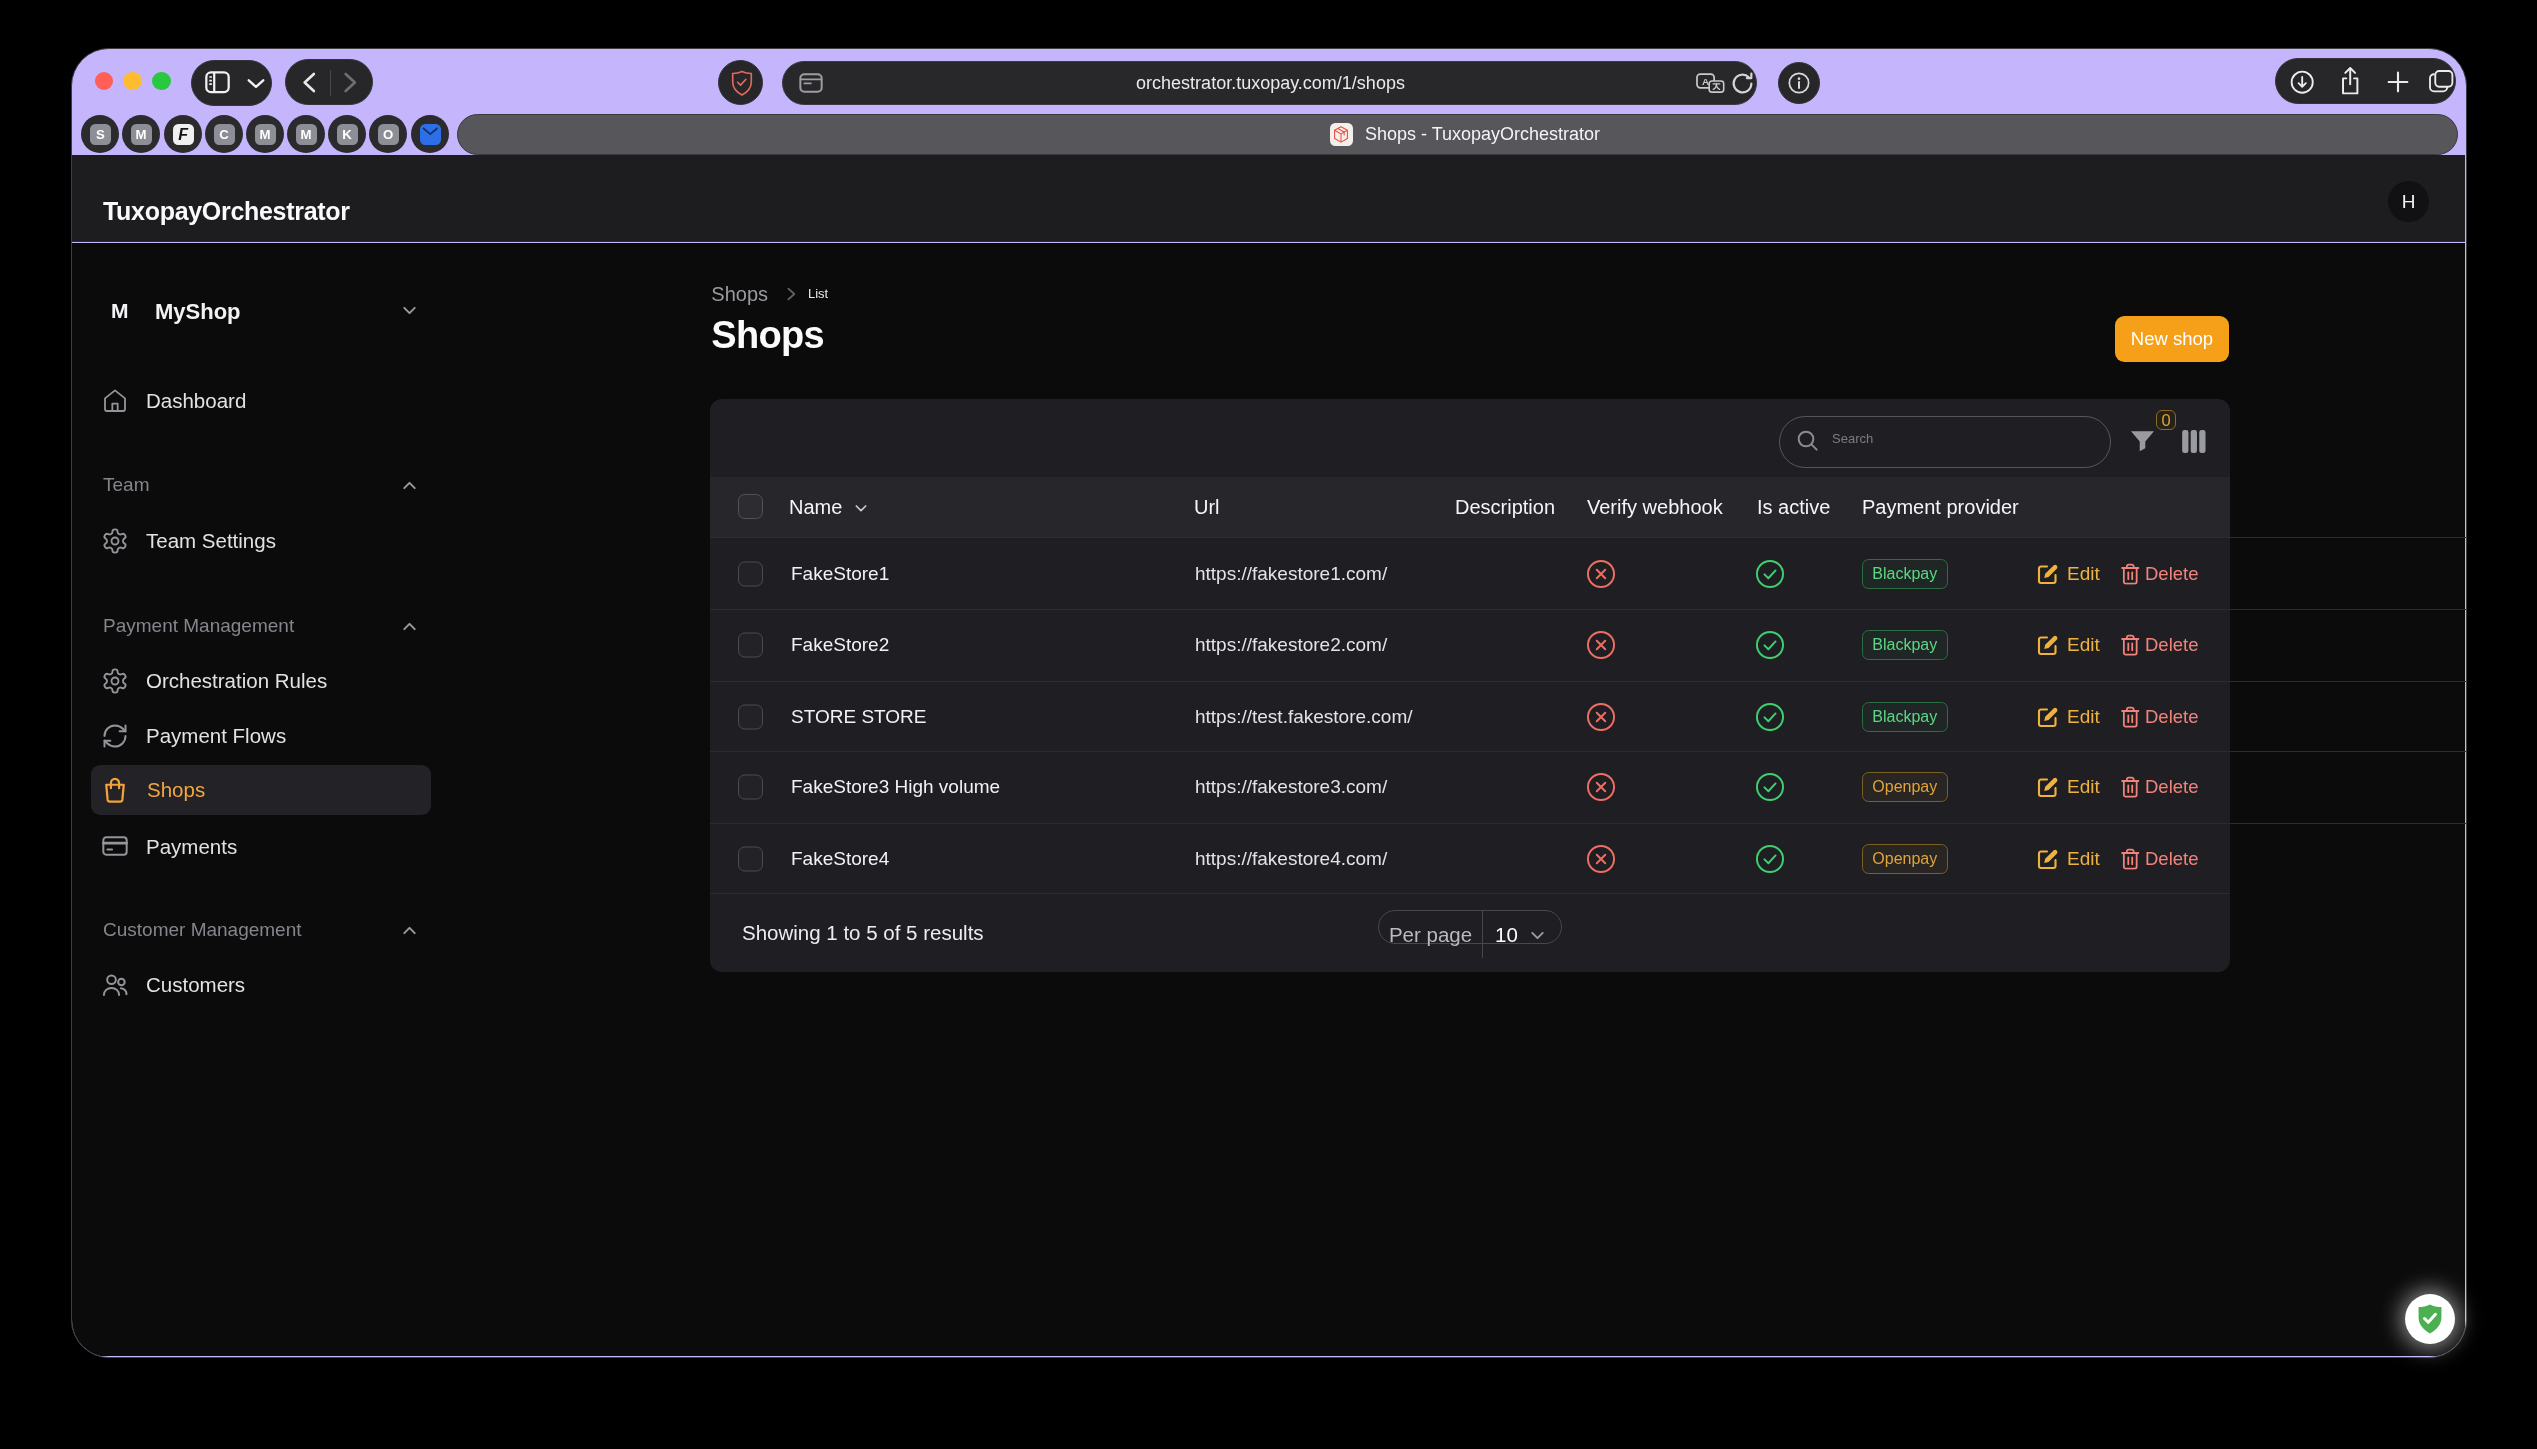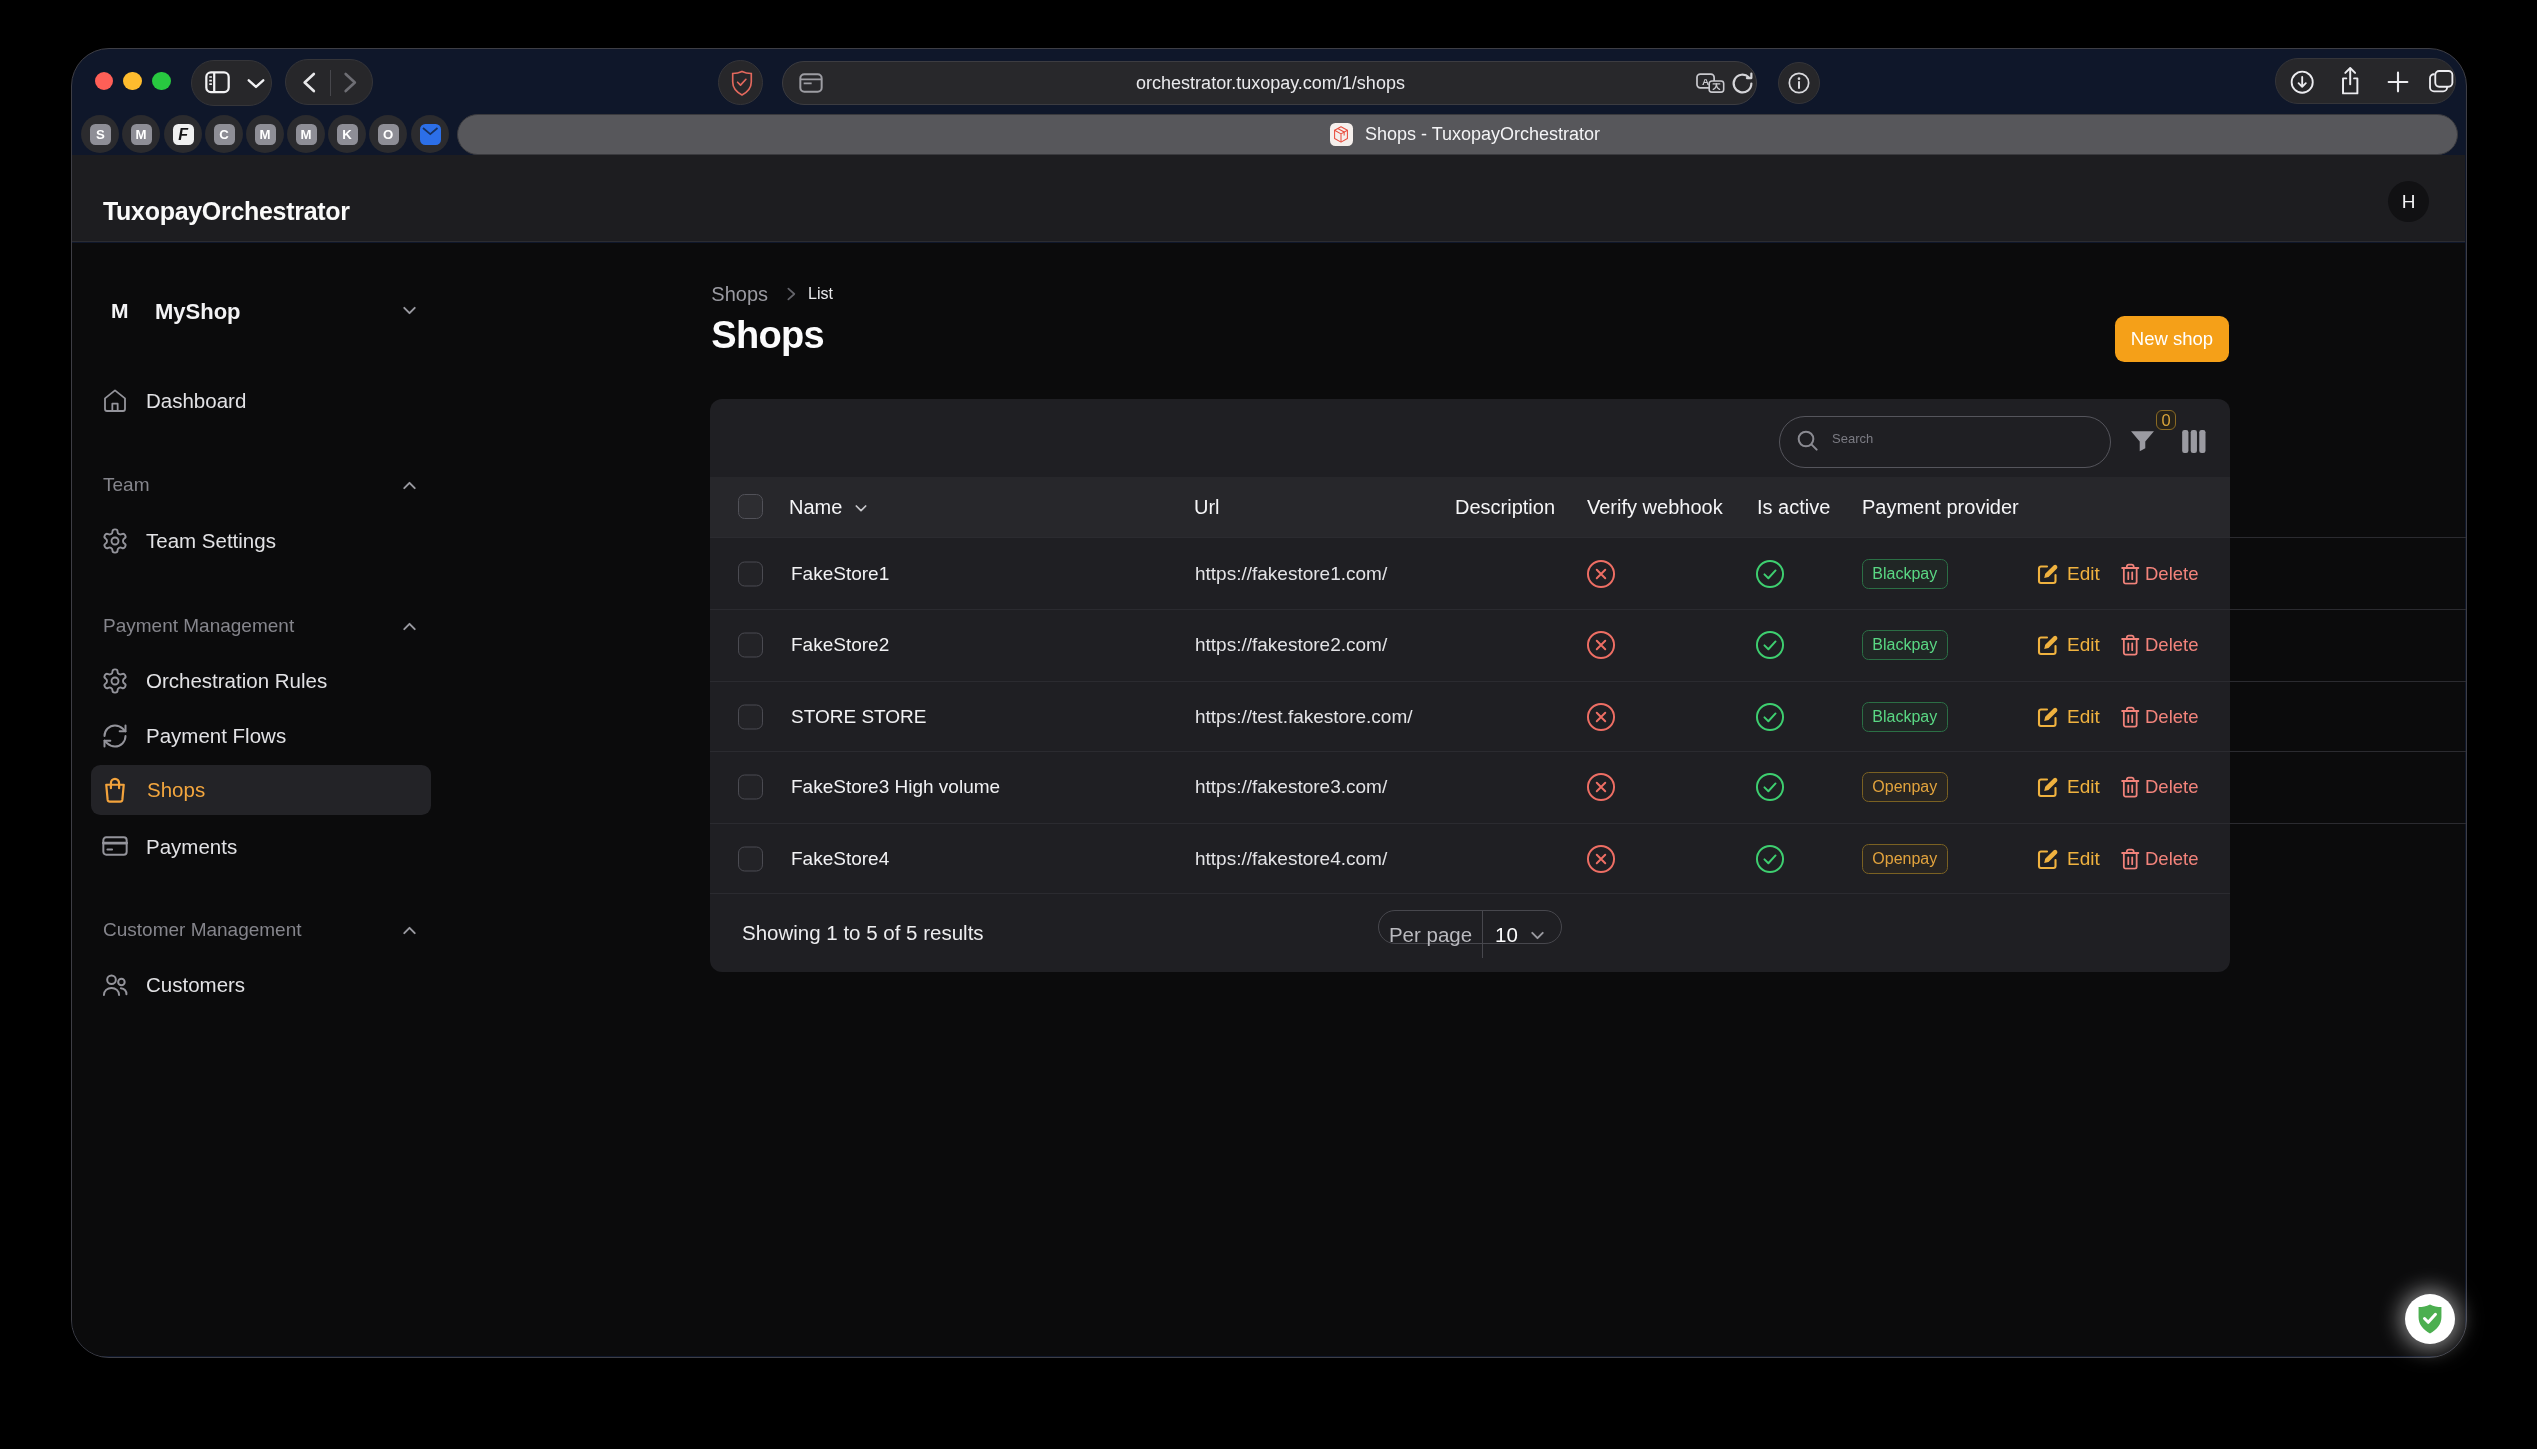--- a/index.html
+++ b/index.html
@@ -1,17 +1,17 @@
 <!DOCTYPE html>
 <html style="font-size:10.6px"><head><meta charset="utf-8">
 <style>
 *{margin:0;padding:0;box-sizing:border-box;-webkit-font-smoothing:antialiased}
 html,body{width:2538px;height:1450px;background:#000;font-family:"Liberation Sans",sans-serif;overflow:hidden}
 .a{position:absolute}
-#win{position:absolute;left:71px;top:48px;width:2396px;height:1310px;background:#0f172a;border:1.3px solid #3e3e45;border-radius:38px;overflow:hidden}
+#win{position:absolute;left:71px;top:48px;width:2396px;height:1310px;background:#c4b5fd;border:1.3px solid #3e3e45;border-radius:38px;overflow:hidden}
 .tl{position:absolute;top:22.5px;width:18.5px;height:18.5px;border-radius:50%}
 .pill{position:absolute;background:#27272a;border:1.3px solid #353539;border-radius:24px}
 .circ{position:absolute;background:#27272a;border:1.3px solid #353539;border-radius:50%}
 .fav{position:absolute;top:66px;width:38px;height:38px;border-radius:50%;background:#2b2b2e}
 .tile{position:absolute;left:8.6px;top:8.6px;width:21px;height:21px;border-radius:5.3px;background:#8e8e96;color:#fff;font-size:13.2px;font-weight:700;text-align:center;line-height:21px}
 #tabbar{position:absolute;left:385px;top:65px;width:2001px;height:41px;background:#57575b;border-radius:20.5px;border:1.3px solid #3a3a3e}
 #phead{position:absolute;left:0;top:106px;width:2393px;height:87px;background:#1d1d20;border-bottom:1.3px solid #2c2c31}
 #content{position:absolute;left:0;top:194px;width:2393px;height:1113px;background:#0b0b0c}
 .slab{position:absolute;color:#85858c;font-size:19px;font-weight:500}
 .sit{position:absolute;color:#e2e2e5;font-size:20.5px}
@@ -212,21 +212,21 @@
         <path d="M2.5 20.5c0-3.5 2.9-6 6.5-6s6.5 2.5 6.5 6"></path>
         <circle cx="17.5" cy="9.5" r="2.8"></circle>
         <path d="M17 14.7c2.8.3 4.8 2.4 4.8 5.3"></path>
       </svg>
 <div class="a sit" style="left:74px;top:729px;line-height:26.4px">Customers</div>
 <div id="main">
  <div class="a" style="left:1.3px;top:38px;color:#9a9aa1;font-size:20px;line-height:26.4px">Shops</div>
  <svg class="a" style="left:73px;top:43px" width="16" height="16" viewBox="0 0 24 24" fill="none" stroke="#64646a" stroke-width="2.6" stroke-linecap="round" stroke-linejoin="round">
           <path d="M8 4l9 8-9 8"></path>
         </svg>
- <div class="a" style="left:98px;top:38px;color:#eaeaec;font-size:16px;line-height:26.4px">List</div>
+ <div class="a" style="left:98px;top:38px;color:#eaeaec;font-size:13px;line-height:26.4px">List</div>
  <div class="a" style="left:1.3px;top:71px;color:#fbfbfc;font-size:38px;font-weight:700;letter-spacing:-0.7px">Shops</div>
  <div class="a" style="left:1405px;top:73px;width:114px;height:46px;background:#f5a018;border-radius:9.3px;color:#fff;font-size:18.5px;font-weight:500;text-align:center;line-height:46px">New shop</div>
  <div id="card">
   <div class="a" style="left:1069px;top:16.5px;width:332px;height:52px;border:1.3px solid #55555c;border-radius:26.4px">
    <svg class="a" style="left:16px;top:12.6px" width="24" height="24" viewBox="0 0 36 36" fill="none" stroke="#8b8b92" stroke-width="3">
               <circle cx="15" cy="15" r="11"></circle>
               <path d="M23.5 23.5L31 31" stroke-linecap="round"></path>
             </svg>
    <div class="a" style="left:52px;top:14.5px;color:#7b7b83;font-size:13px">Search</div>
   </div>

